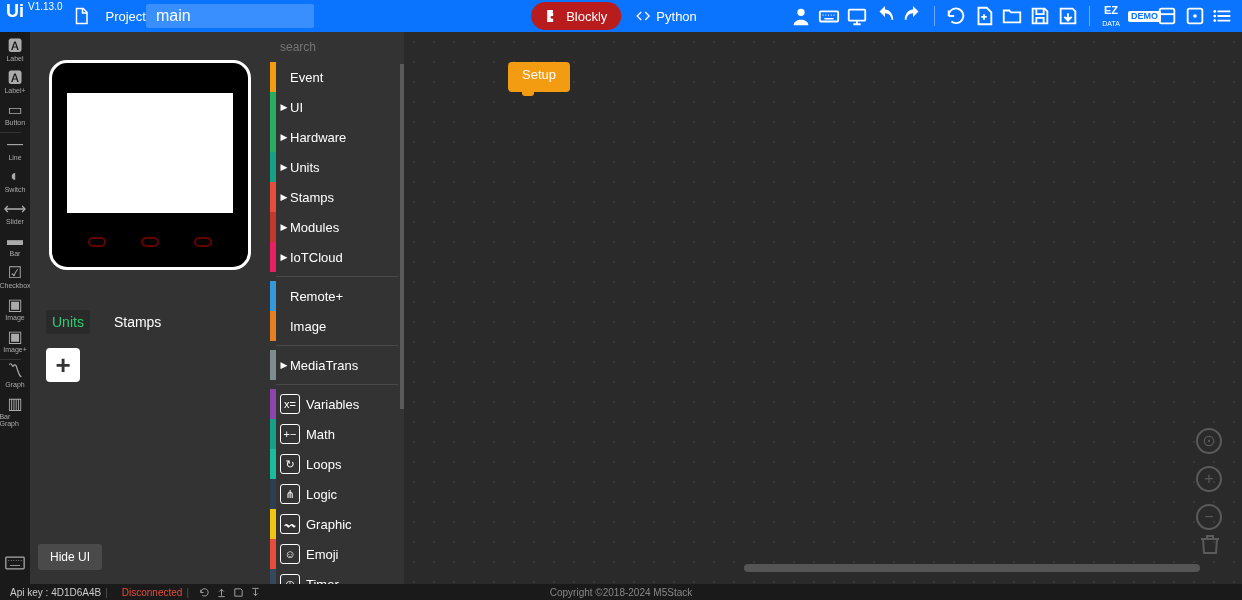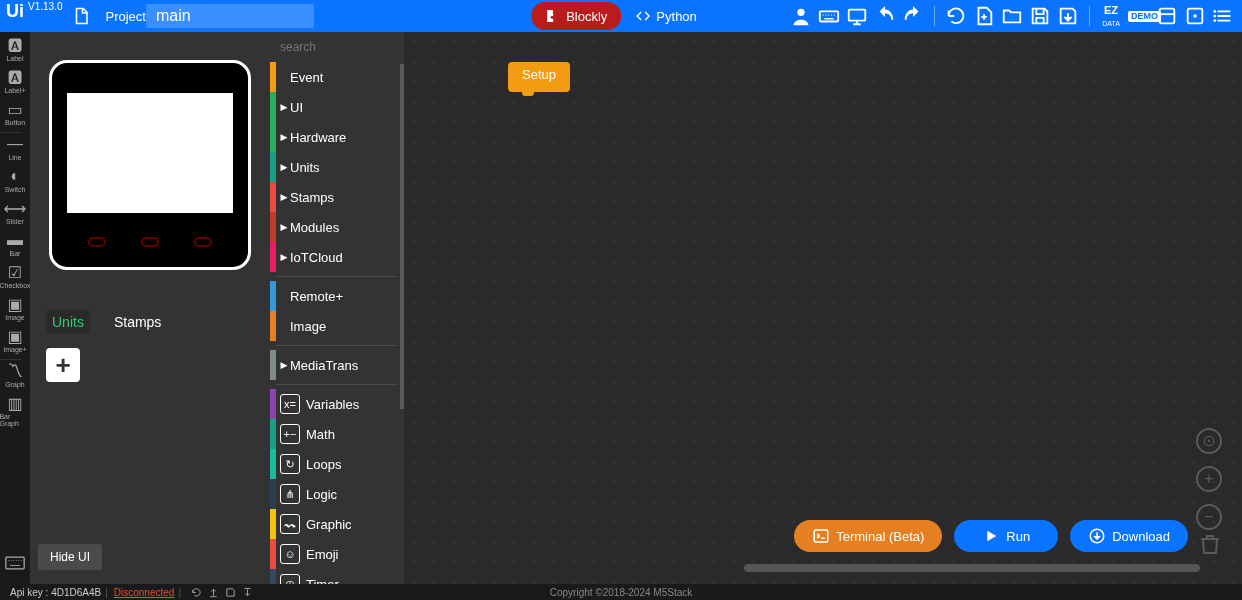--- a/index.html
+++ b/index.html
@@ -74,21 +74,21 @@
 .action-btns { position: absolute; right: 54px; bottom: 32px; display: flex; gap: 12px; }
 .abtn { display: flex; align-items: center; padding: 7px 18px; border-radius: 18px; color: #fff; font-size: 13px; cursor: pointer; }
 .abtn svg { width: 18px; height: 18px; margin-right: 6px; }
 .abtn.terminal { background: #e67e22; }
 .abtn.run { background: #0a74ff; padding: 7px 28px; }
 .abtn.download { background: #0a74ff; }
 
 
 .footer { position: absolute; bottom: 0; left: 0; right: 0; height: 16px; background: #1a1a1a; display: flex; align-items: center; color: #888; font-size: 10px; padding: 0 10px; }
 .footer .apikey { color: #ccc; }
-.footer .disconnected { color: #e74c3c; margin-left: 2px; text-decoration: underline; }
+.footer .disconnected { color: #e74c3c; margin-left: 10px; }
 .footer .fsep { color:#555; margin: 0 4px; }
 .footer-icons { display:flex; gap:6px; margin-left:6px; }
 .footer-center { position: absolute; left: 50%; transform: translateX(-50%); }
 
 svg { fill: currentColor; }
 </style>
 </head>
 <body>
 
 <div class="topbar">
@@ -404,42 +404,20 @@
         </svg>
       </div>
     <div class="ws-ctrl">+</div>
     <div class="ws-ctrl">−</div>
   </div>
   <div class="trash"><svg width="24" height="24" viewBox="0 0 24 24">
         <path fill="none" stroke="currentColor" stroke-width="2" d="M5 7h14l-1 14H6z M9 7V4h6v3 M3 7h18"></path>
       </svg></div>
   <div class="hscroll"></div>
 
-  <div class="action-btns">
-    <div class="abtn terminal">
-      <svg viewBox="0 0 24 24">
-          <rect x="3" y="4" width="18" height="16" rx="2" fill="none" stroke="#fff" stroke-width="2"></rect>
-          <path stroke="#fff" stroke-width="2" d="M7 9l3 3-3 3M12 15h5"></path>
-        </svg>
-      <span>Terminal (Beta)</span>
-    </div>
-    <div class="abtn run">
-      <svg viewBox="0 0 24 24">
-          <path d="M7 5v14l12-7z" fill="#fff"></path>
-        </svg>
-      <span>Run</span>
-    </div>
-    <div class="abtn download">
-      <svg viewBox="0 0 24 24">
-          <circle cx="12" cy="12" r="9" fill="none" stroke="#fff" stroke-width="2"></circle>
-          <path stroke="#fff" stroke-width="2" d="M12 7v8M8 12l4 4 4-4"></path>
-        </svg>
-      <span>Download</span>
-    </div>
-  </div>
 </div>
 
 <div class="footer">
   <span class="apikey">Api key :</span>&nbsp;
   <span class="apikey">4D1D6A4B</span>
   <span class="fsep">|</span>
   <span class="disconnected">Disconnected</span>
   <span class="fsep">|</span>
   <div class="footer-icons">
     <svg width="11" height="11" viewBox="0 0 24 24">

